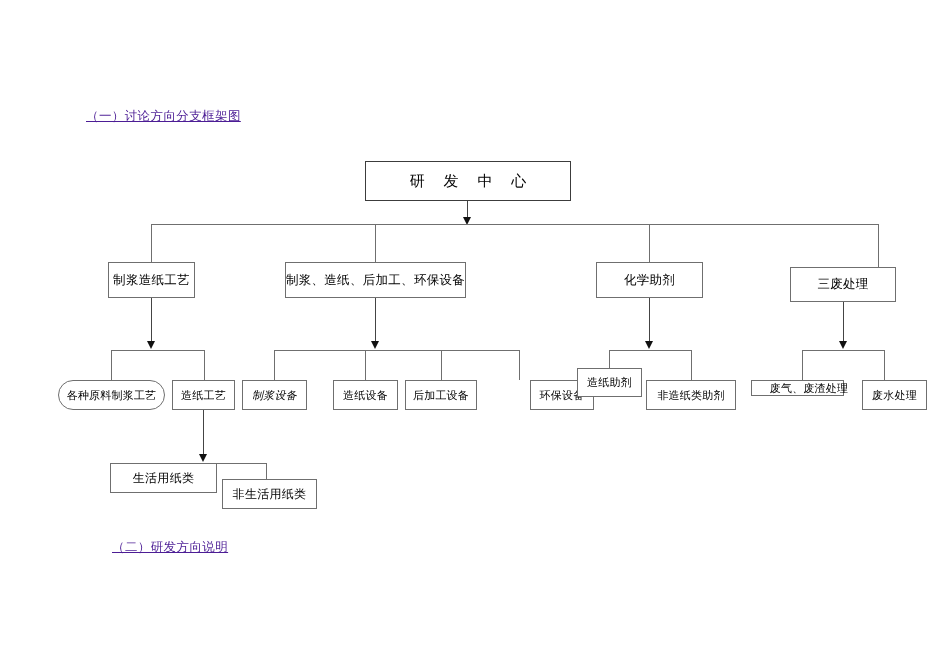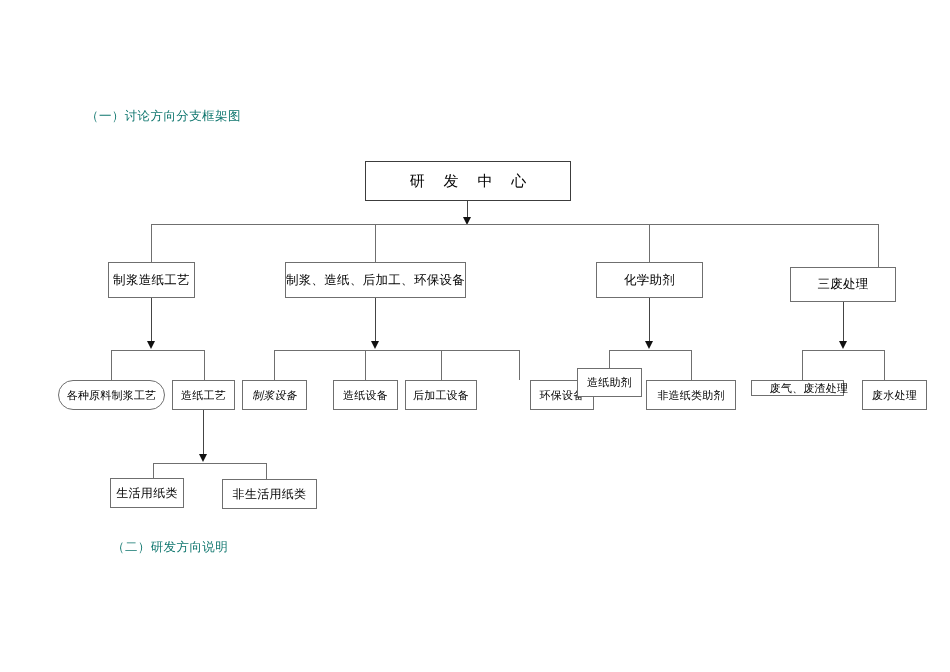--- a/index.html
+++ b/index.html
@@ -18,23 +18,24 @@
     height: 672px;
     background: #ffffff;
     overflow: hidden;
   }
 
   
   .caption {
     position: absolute;
     font-size: 12.5px;
     line-height: 16px;
-    color: #0f766e;
+    color: #4c1d95;
     white-space: nowrap;
     letter-spacing: 0.4px;
+    text-decoration: underline;
   }
   #caption-top  { left: 86px;  top: 108px; }
   #caption-bottom { left: 112px; top: 539px; }
 
   
   #diagram {
     position: absolute;
     left: 0;
     top: 0;
     width: 950px;
@@ -126,21 +127,21 @@
     <div class="node lvl3" style="left:58px; top:380px; width:107px; height:30px;border-radius:15px;">各种原料制浆工艺</div>
 
     <div class="node lvl3" style="left:172px; top:380px; width:63px; height:30px;">造纸工艺</div>
 
     <div class="vline dark" style="left:203px; top:410px; height:46px;"></div>
     <div class="arrow" style="left:199px; top:454px;"></div>
     <div class="hline" style="left:153px; top:463px; width:113px;"></div>
     <div class="vline" style="left:153px; top:463px; height:16px;"></div>
     <div class="vline" style="left:266px; top:463px; height:16px;"></div>
 
-    <div class="node lvl4" style="left:110px; top:478px; width:74px; height:30px;">生活用纸类</div>
+    <div class="node lvl4" style="left:110px; top:463px; width:107px; height:30px;">生活用纸类</div>
 
     <div class="node lvl4" style="left:222px; top:479px; width:95px; height:30px;">非生活用纸类</div>
 
     <div class="vline dark" style="left:375px; top:298px; height:45px;"></div>
     <div class="arrow" style="left:371px; top:341px;"></div>
     <div class="hline" style="left:274px; top:350px; width:245px;"></div>
     <div class="vline" style="left:274px; top:350px; height:30px;"></div>
     <div class="vline" style="left:365px; top:350px; height:30px;"></div>
     <div class="vline" style="left:441px; top:350px; height:30px;"></div>
     <div class="vline" style="left:519px; top:350px; height:30px;"></div>

